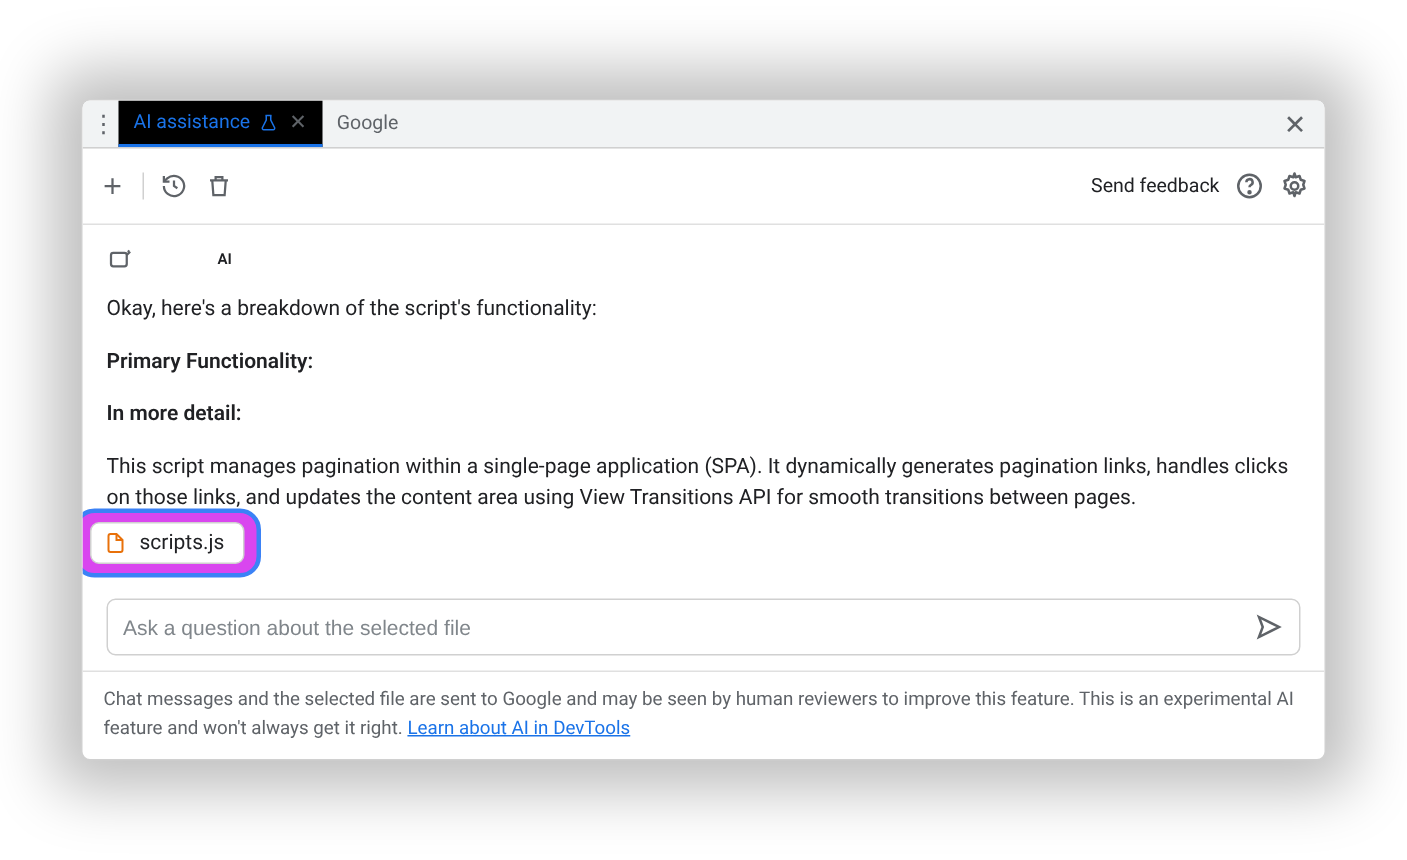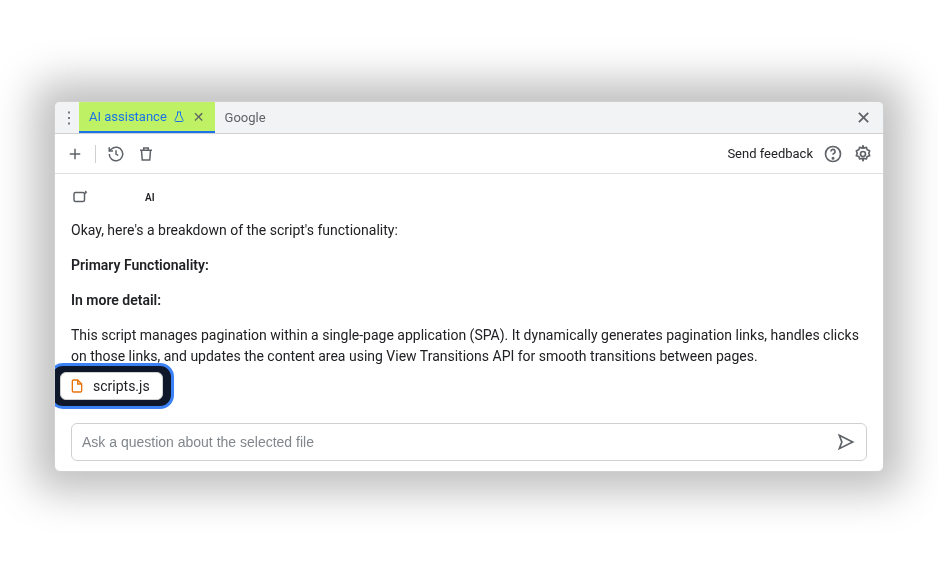--- a/index.html
+++ b/index.html
@@ -36,31 +36,31 @@
     font-size: 16px;
   }
   .tab {
     display: flex; align-items: center; gap: 6px;
     padding: 0 10px; height: 100%;
     font-size: 13px; color: #5f6368; cursor: pointer;
   }
   .tab.active {
     color: #1a73e8;
     border-bottom: 2px solid #1a73e8;
-    background: #bef264;
+    background: #000000;
   }
   .tab .flask { width: 12px; height: 12px; }
   .tab .close { color: #5f6368; font-size: 14px; margin-left: 2px; cursor: pointer; }
   .tabbar .spacer { flex: 1; }
   .tabbar .main-close { color: #5f6368; font-size: 18px; padding: 0 8px; cursor: pointer; }
   .toolbar {
     display: flex; align-items: center; gap: 10px;
     padding: 6px 10px;
     border-bottom: 1px solid #e0e0e0;
-    height: 40px;
+    height: 51px;
   }
   .toolbar .plus, .toolbar .history, .toolbar .trash {
     width: 20px; height: 20px; display: flex; align-items: center; justify-content: center;
     color: #5f6368; cursor: pointer;
   }
   .toolbar .divider { width: 1px; height: 18px; background: #d0d0d0; }
   .toolbar .spacer { flex: 1; }
   .toolbar .feedback { font-size: 13px; color: #202124; cursor: pointer; }
   .toolbar .help, .toolbar .settings {
     width: 20px; height: 20px; display: flex; align-items: center; justify-content: center;
@@ -91,21 +91,21 @@
   .msg { font-size: 14px; color: #202124; line-height: 1.5; }
   .msg p { margin-bottom: 14px; }
   .msg strong { font-weight: 600; }
   .file-chip-wrap {
     position: absolute;
     left: -6px;
     bottom: 62px;
     border: 3px solid #3b82f6;
     border-radius: 14px;
     padding: 6px 8px;
-    background: #0f172a;
+    background: #d946ef;
   }
   .file-chip {
     display: inline-flex; align-items: center; gap: 8px;
     border: 1px solid #d0d0d0; border-radius: 6px;
     padding: 5px 12px 5px 8px;
     font-size: 14px; color: #202124;
     background: #fff;
     cursor: pointer;
   }
   .file-chip .file-icon { color: #e8710a; width: 16px; height: 16px; }
@@ -219,14 +219,17 @@
     <div class="input-row">
       <input type="text" placeholder="Ask a question about the selected file" style="">
       <div class="send">
         <svg viewBox="0 0 24 24" width="20" height="20" fill="none" stroke="#5f6368" stroke-width="2">
             <path d="M4 4l16 8-16 8 3-8z"></path>
           </svg>
       </div>
     </div>
   </div>
 
+  <div class="footer">
+    <span>Chat messages and the selected file are sent to Google and may be seen by human reviewers to improve this feature. This is an experimental AI feature and won't always get it right. </span><a>Learn about AI in DevTools</a>
+  </div>
 
 </div>
 
 </body></html>

